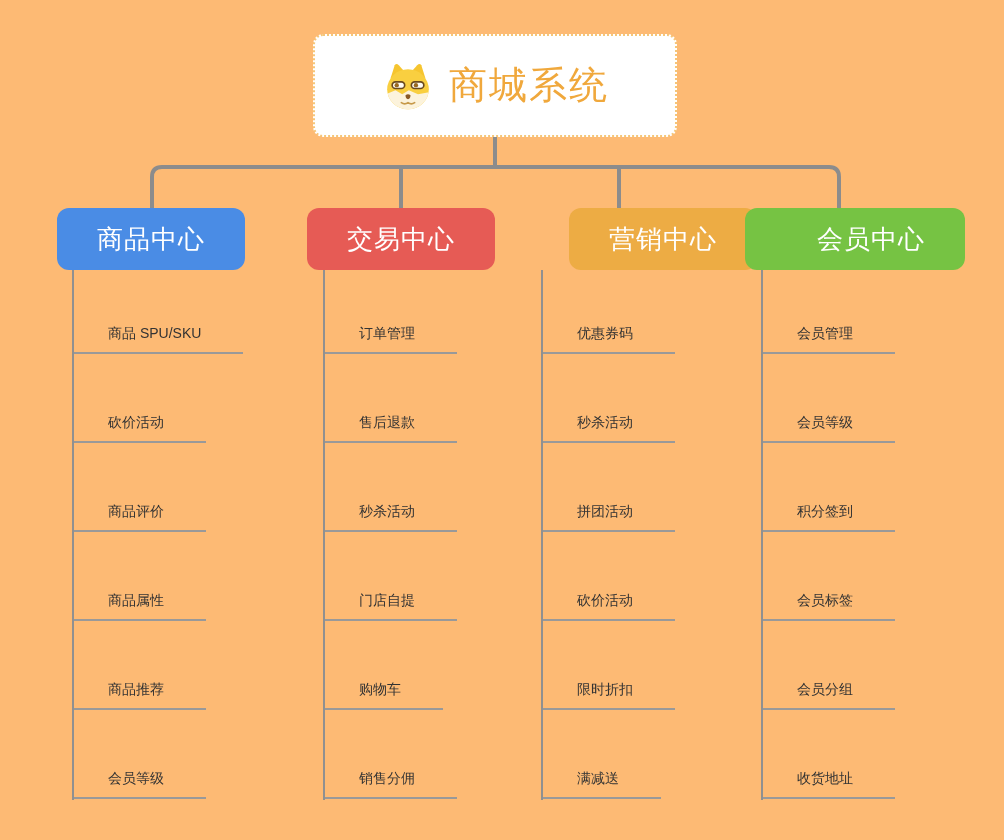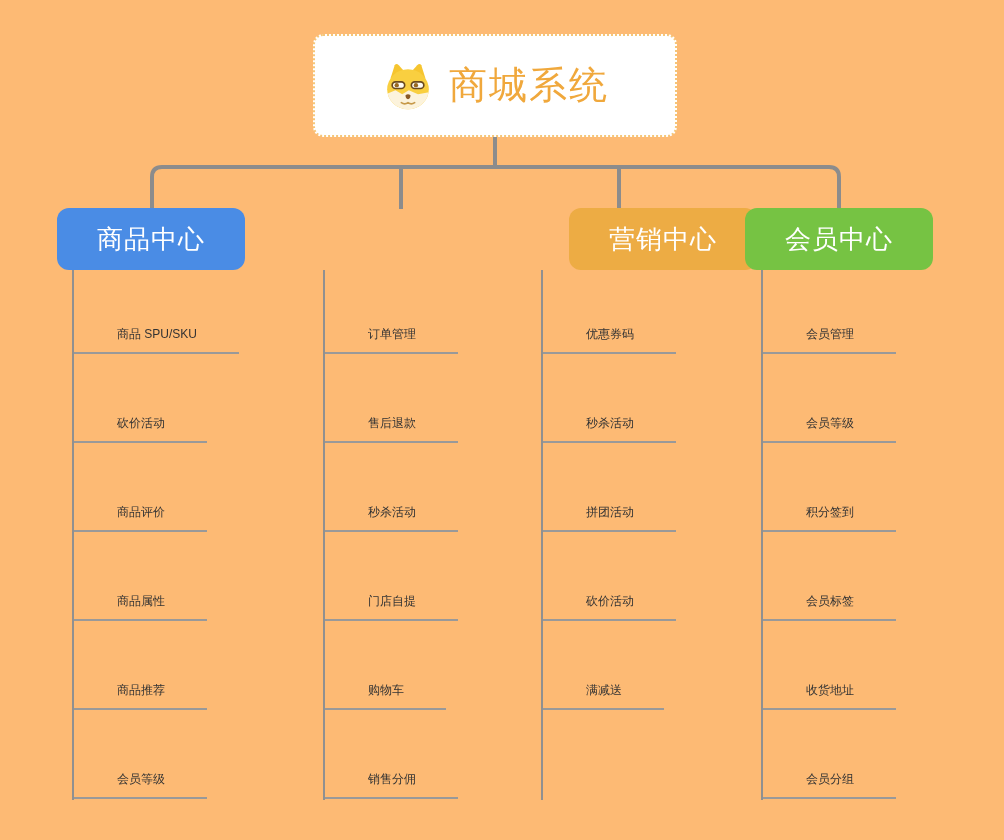--- a/index.html
+++ b/index.html
@@ -38,40 +38,40 @@
     position:absolute;top:208px;width:188px;height:62px;
     border-radius:12px;
     display:flex;align-items:center;justify-content:center;
     color:#ffffff;font-size:26px;letter-spacing:1px;
     white-space:nowrap;
     font-family:Liberation Serif, serif;
   }
   .b0{left:57px;background:#4a8ce5;}
   .b1{left:307px;background:#e65b55;}
   .b2{left:525px;background:#edac44;margin-left:44px;}
-  .b3{left:745px;background:#76c343;}
+  .b3{left:745px;background:#76c343;padding-left:32px;}
   
   .branch-col{position:absolute;top:265px;}
   .c0{left:72px;}
   .c1{left:323px;}
   .c2{left:541px;}
   .c3{left:761px;}
   .branch-col .vline{
     position:absolute;left:0;top:5px;width:2px;height:530px;
     background:#909090;
   }
   .leaf{
     height:89px;
     display:flex;align-items:flex-end;
   }
   .leaf-label{
     display:inline-block;
     border-bottom:2px solid #999999;
-    padding:0 42px 9px 45px;
-    font-size:12px;
+    padding:0 42px 9px 36px;
+    font-size:14px;
     color:#333333;
     white-space:nowrap;
   }
 </style>
 </head>
 <body>
 
 <div class="canvas">
 
   <svg class="connectors" viewBox="0 0 1004 840" xmlns="http://www.w3.org/2000/svg">
@@ -96,20 +96,21 @@
       <circle cx="18.5" cy="29" r="2.6" fill="#9a6a22"></circle>
       <rect x="36" y="25" width="15" height="8" rx="4" fill="#fffdf5" stroke="#6b4a1d" stroke-width="2"></rect>
       <circle cx="41.5" cy="29" r="2.6" fill="#9a6a22"></circle>
       <path d="M29 41 Q32 39 35 41 Q35 45 32 46 Q29 45 29 41 Z" fill="#8a5a28"></path>
       <path d="M24 50 Q28 53 32 50 Q36 53 40 50" stroke="#c79a4a" stroke-width="2" fill="none" stroke-linecap="round"></path>
     </svg>
     <span class="root-title">商城系统</span>
   </div>
 
   <div class="branch-node b0">商品中心</div>
+  <div class="branch-node b1">交易中心</div>
   <div class="branch-node b2">营销中心</div>
   <div class="branch-node b3">会员中心</div>
 
   <div class="branch-col c0">
     <div class="vline"></div>
     <div class="leaf">
         <span class="leaf-label">商品 SPU/SKU</span>
       </div>
     <div class="leaf">
         <span class="leaf-label">砍价活动</span>
@@ -158,39 +159,42 @@
     <div class="leaf">
         <span class="leaf-label">秒杀活动</span>
       </div>
     <div class="leaf">
         <span class="leaf-label">拼团活动</span>
       </div>
     <div class="leaf">
         <span class="leaf-label">砍价活动</span>
       </div>
     <div class="leaf">
+        <span class="leaf-label">限时折扣</span>
+      </div>
+    <div class="leaf">
         <span class="leaf-label">满减送</span>
       </div>
   </div>
 
   <div class="branch-col c3">
     <div class="vline"></div>
     <div class="leaf">
         <span class="leaf-label">会员管理</span>
       </div>
     <div class="leaf">
         <span class="leaf-label">会员等级</span>
       </div>
     <div class="leaf">
         <span class="leaf-label">积分签到</span>
       </div>
     <div class="leaf">
         <span class="leaf-label">会员标签</span>
       </div>
     <div class="leaf">
+        <span class="leaf-label">会员分组</span>
+      </div>
+    <div class="leaf">
         <span class="leaf-label">收货地址</span>
       </div>
-    <div class="leaf">
-        <span class="leaf-label">会员分组</span>
-      </div>
   </div>
 
 </div>
 
 </body></html>

